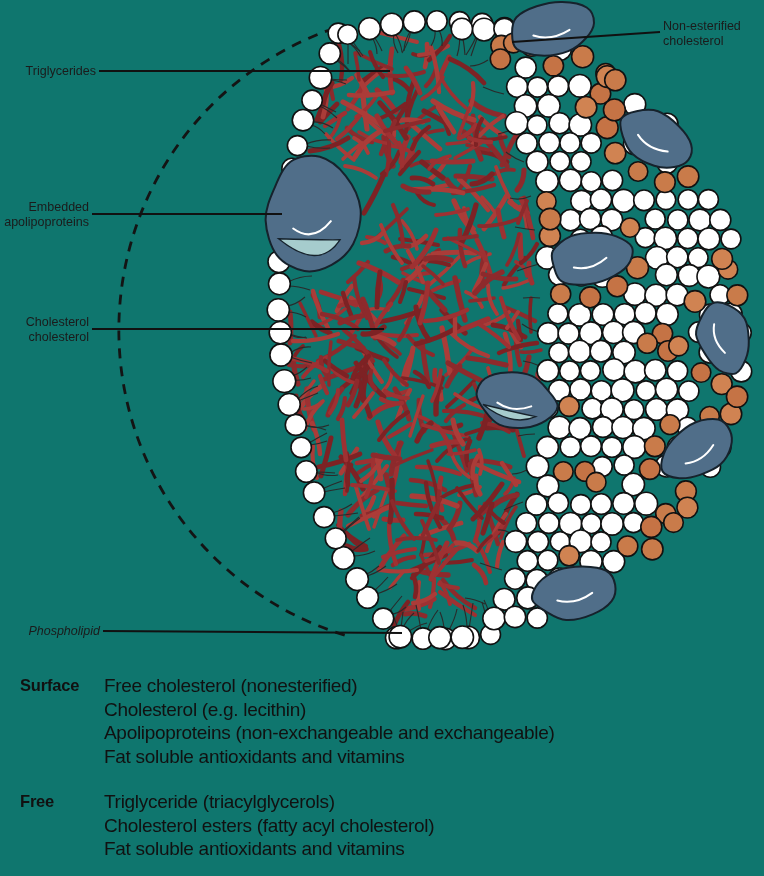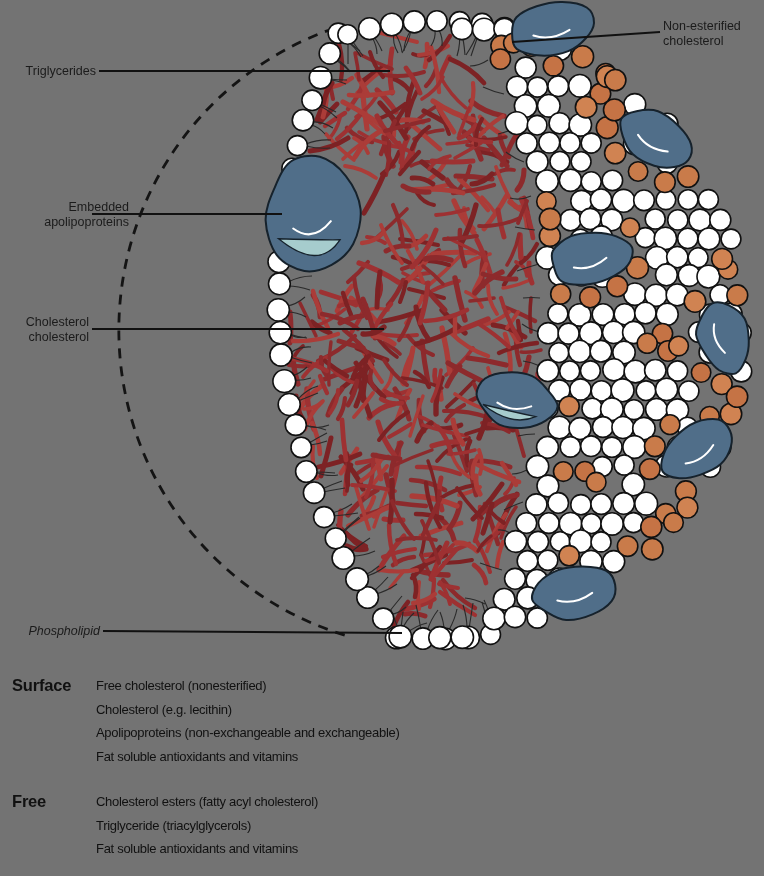--- a/index.html
+++ b/index.html
@@ -1,25 +1,25 @@
 <!DOCTYPE html>
 <html><head>
 <meta charset="utf-8">
 <style>
   html,body{margin:0;padding:0;background:#fff;}
-  .page{position:relative;width:764px;height:876px;background:#737373;overflow:hidden;
+  .page{position:relative;width:764px;height:876px;background:#0f766e;overflow:hidden;
         font-family:"Liberation Sans",sans-serif;}
   #diagram{position:absolute;left:0;top:0;}
   .diagram-label{position:absolute;font-size:12.5px;line-height:1.22;color:#1b1b1b;}
   .align-right{text-align:right;}
   .legend{position:absolute;left:0;top:674px;width:764px;}
   .legend-group{display:flex;margin-bottom:22px;}
-  .legend-head{width:84px;padding-left:12px;font-weight:bold;font-size:16.5px;
+  .legend-head{width:84px;padding-left:20px;font-weight:bold;font-size:16.5px;
                line-height:23.5px;color:#111;flex:none;letter-spacing:-0.2px;}
-  .legend-items{font-size:13px;line-height:23.5px;color:#111;letter-spacing:-0.3px;}
+  .legend-items{font-size:19px;line-height:23.5px;color:#111;letter-spacing:-0.3px;}
 </style>
 </head>
 <body>
 
 <div class="page">
 
   <svg id="diagram" width="764" height="660" viewBox="0 0 764 660">
       <path d="M 344.7 635.1 A 319 319 0 0 1 344.7 24.9" fill="none" stroke="#141414" stroke-width="2.8" stroke-dasharray="10 8"></path>
       <g>
         <path d="M 413 351 Q 404 366 402 383" fill="none" stroke="#ab3c38" stroke-width="3.6" stroke-linecap="round"></path>
@@ -859,39 +859,39 @@
         <line x1="92" y1="214" x2="282" y2="214"></line>
         <line x1="92" y1="329" x2="384" y2="329"></line>
         <line x1="103" y1="631" x2="402" y2="633"></line>
       </g>
     </svg>
 
   <div class="diagram-label" style="left:663px;top:19px;width:86px;">Non-esterified cholesterol</div>
 
   <div class="diagram-label align-right" style="left:8px;top:64px;width:88px;">Triglycerides</div>
 
-  <div class="diagram-label align-right" style="left:4px;top:200px;width:85px;margin-left:40px;">Embedded apolipoproteins</div>
+  <div class="diagram-label align-right" style="left:4px;top:200px;width:85px;">Embedded apolipoproteins</div>
 
   <div class="diagram-label align-right" style="left:4px;top:315px;width:85px;">Cholesterol cholesterol</div>
 
   <div class="diagram-label align-right" style="left:8px;top:624px;width:92px;font-style:italic;">Phospholipid</div>
 
   <div class="legend">
     <div class="legend-group">
       <div class="legend-head">Surface</div>
       <div class="legend-items">
         <div>Free cholesterol (nonesterified)</div>
         <div>Cholesterol (e.g. lecithin)</div>
         <div>Apolipoproteins (non-exchangeable and exchangeable)</div>
         <div>Fat soluble antioxidants and vitamins</div>
       </div>
     </div>
     <div class="legend-group">
       <div class="legend-head">Free</div>
       <div class="legend-items">
+        <div>Triglyceride (triacylglycerols)</div>
         <div>Cholesterol esters (fatty acyl cholesterol)</div>
-        <div>Triglyceride (triacylglycerols)</div>
         <div>Fat soluble antioxidants and vitamins</div>
       </div>
     </div>
   </div>
 
 </div>
 
 </body></html>

